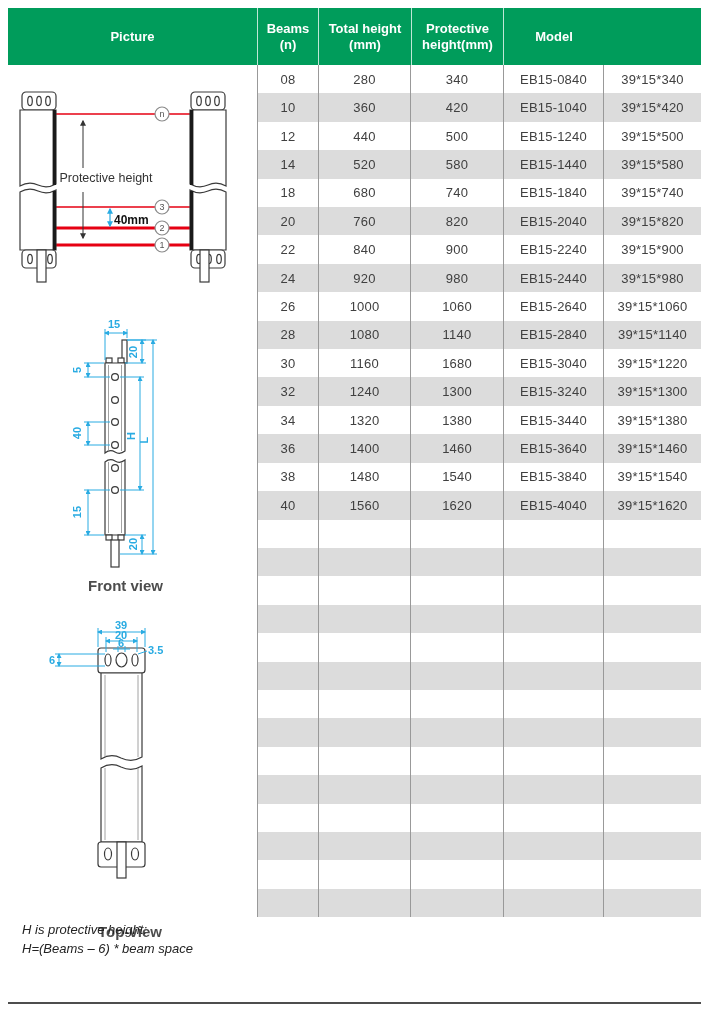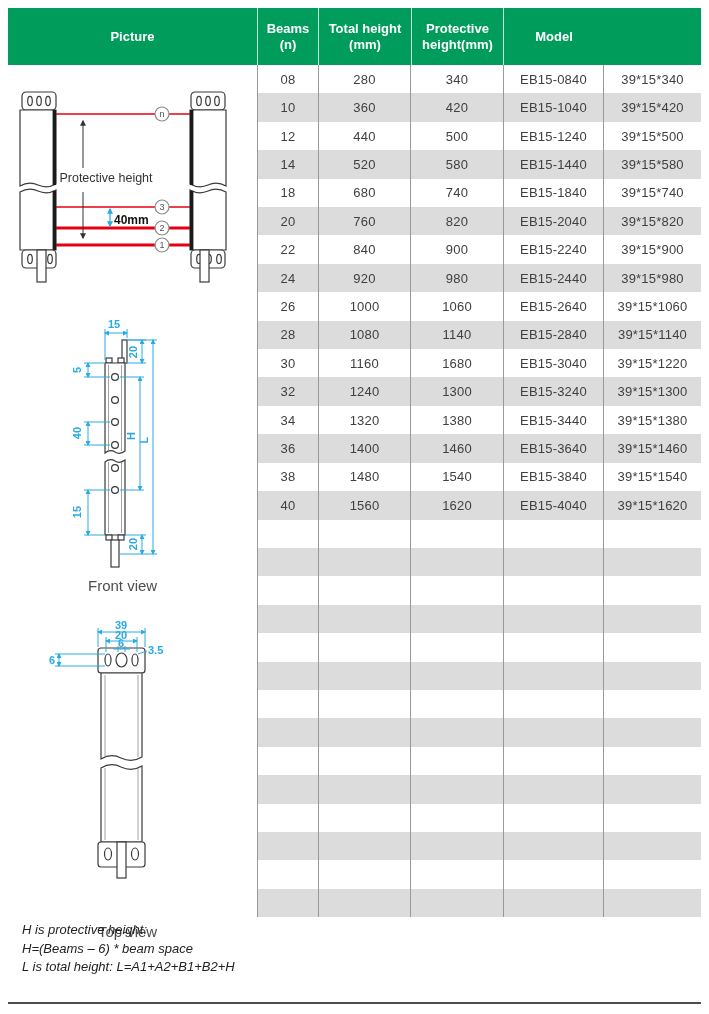--- a/index.html
+++ b/index.html
@@ -24,21 +24,21 @@
   .row:nth-child(even){background:var(--stripe);}
   .cell{display:flex;align-items:center;justify-content:center;
         font-size:13px;color:var(--txt);letter-spacing:.2px;}
   .c0{width:61px}.c1{width:92px}.c2{width:93px}.c3{width:100px}.c4{width:97px}
   .c0,.c1,.c2,.c3{border-right:1px solid var(--line);}
 
   .bottom-line{position:absolute;left:8px;top:1002px;width:693px;height:2px;background:var(--bottom);}
 
   
   .diagram{position:absolute;}
-  .caption{position:absolute;font-size:15px;color:var(--caption);}
+  .caption{position:absolute;font-size:15px;color:var(--caption);font-weight:bold;}
   .notes{position:absolute;left:22px;top:921px;font-size:13px;color:#222;line-height:18.5px;white-space:nowrap;font-style:italic;}
 
   svg text{font-family:"Liberation Sans",sans-serif;}
   .dim{fill:var(--blue);font-size:11px;font-weight:bold;}
   .partln{stroke:var(--part);fill:#fff;stroke-width:1.2;}
   .thinln{stroke:#8c8c8c;stroke-width:.8;fill:none;}
   .blu{stroke:var(--blue);stroke-width:1;fill:none;}
 </style>
 </head>
 <body>
@@ -459,17 +459,16 @@
       <line x1="70" y1="48" x2="20" y2="48" class="blu"></line>
       <line x1="24" y1="36" x2="24" y2="48" class="blu" marker-start="url(#art)" marker-end="url(#art)"></line>
       <text x="14" y="46" class="dim">6</text>
     </g>
   </svg>
   <div class="caption" style="left:98px;top:923px">Top-view</div>
 
   <div class="notes">
     <div>H is protective height:</div>
     <div>H=(Beams – 6) * beam space</div>
-    <div>L is total height: L=A1+A2+B1+B2+H</div>
   </div>
 
   <div class="bottom-line"></div>
 </div>
 
 </body></html>

